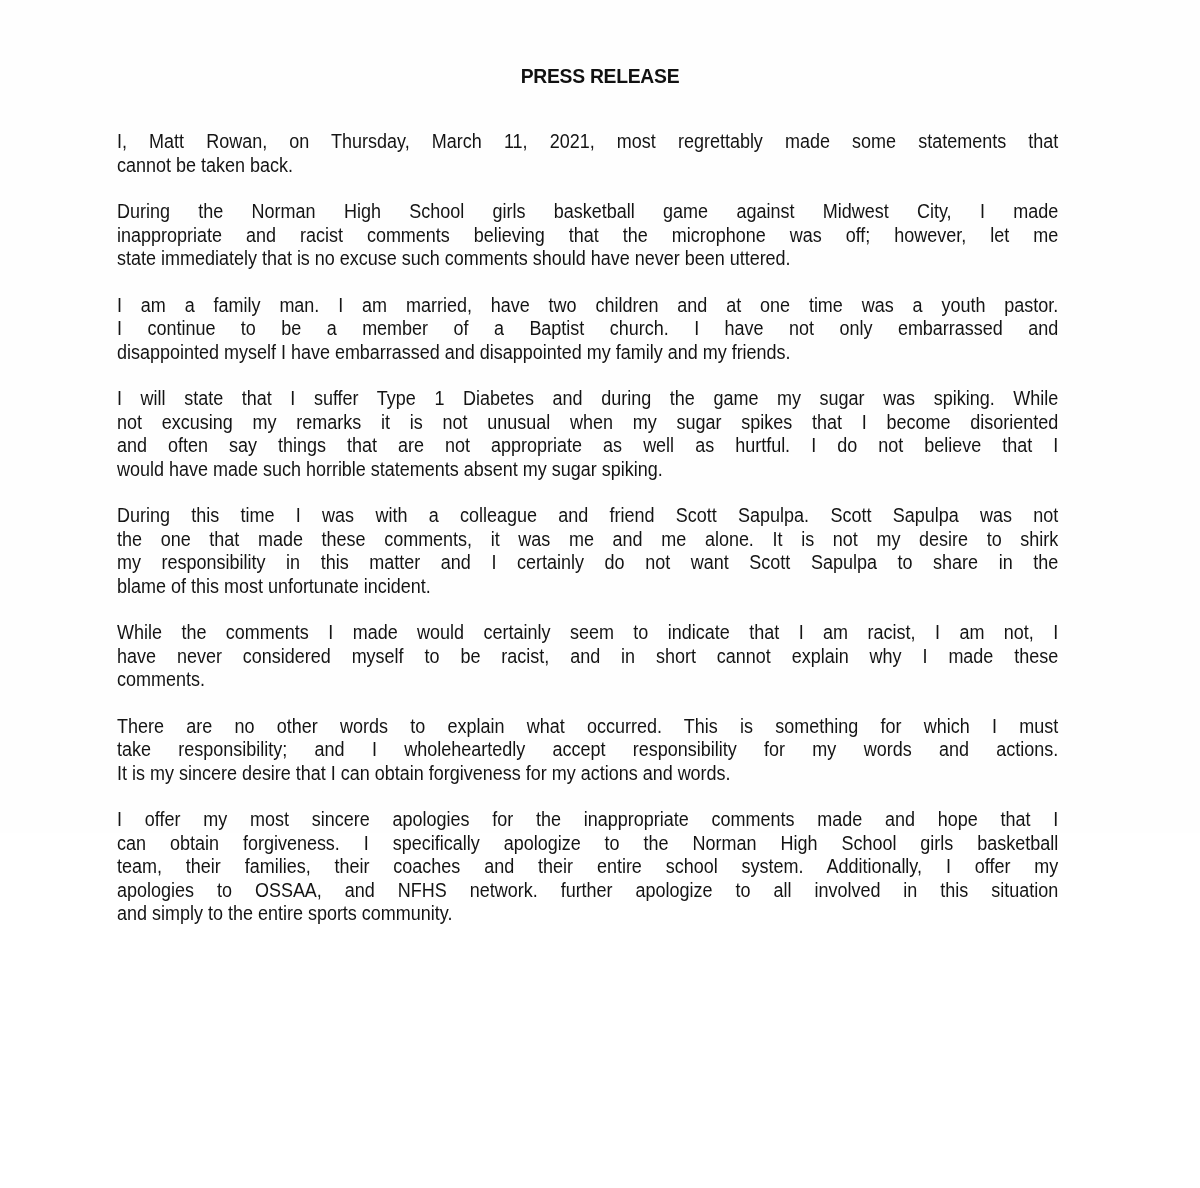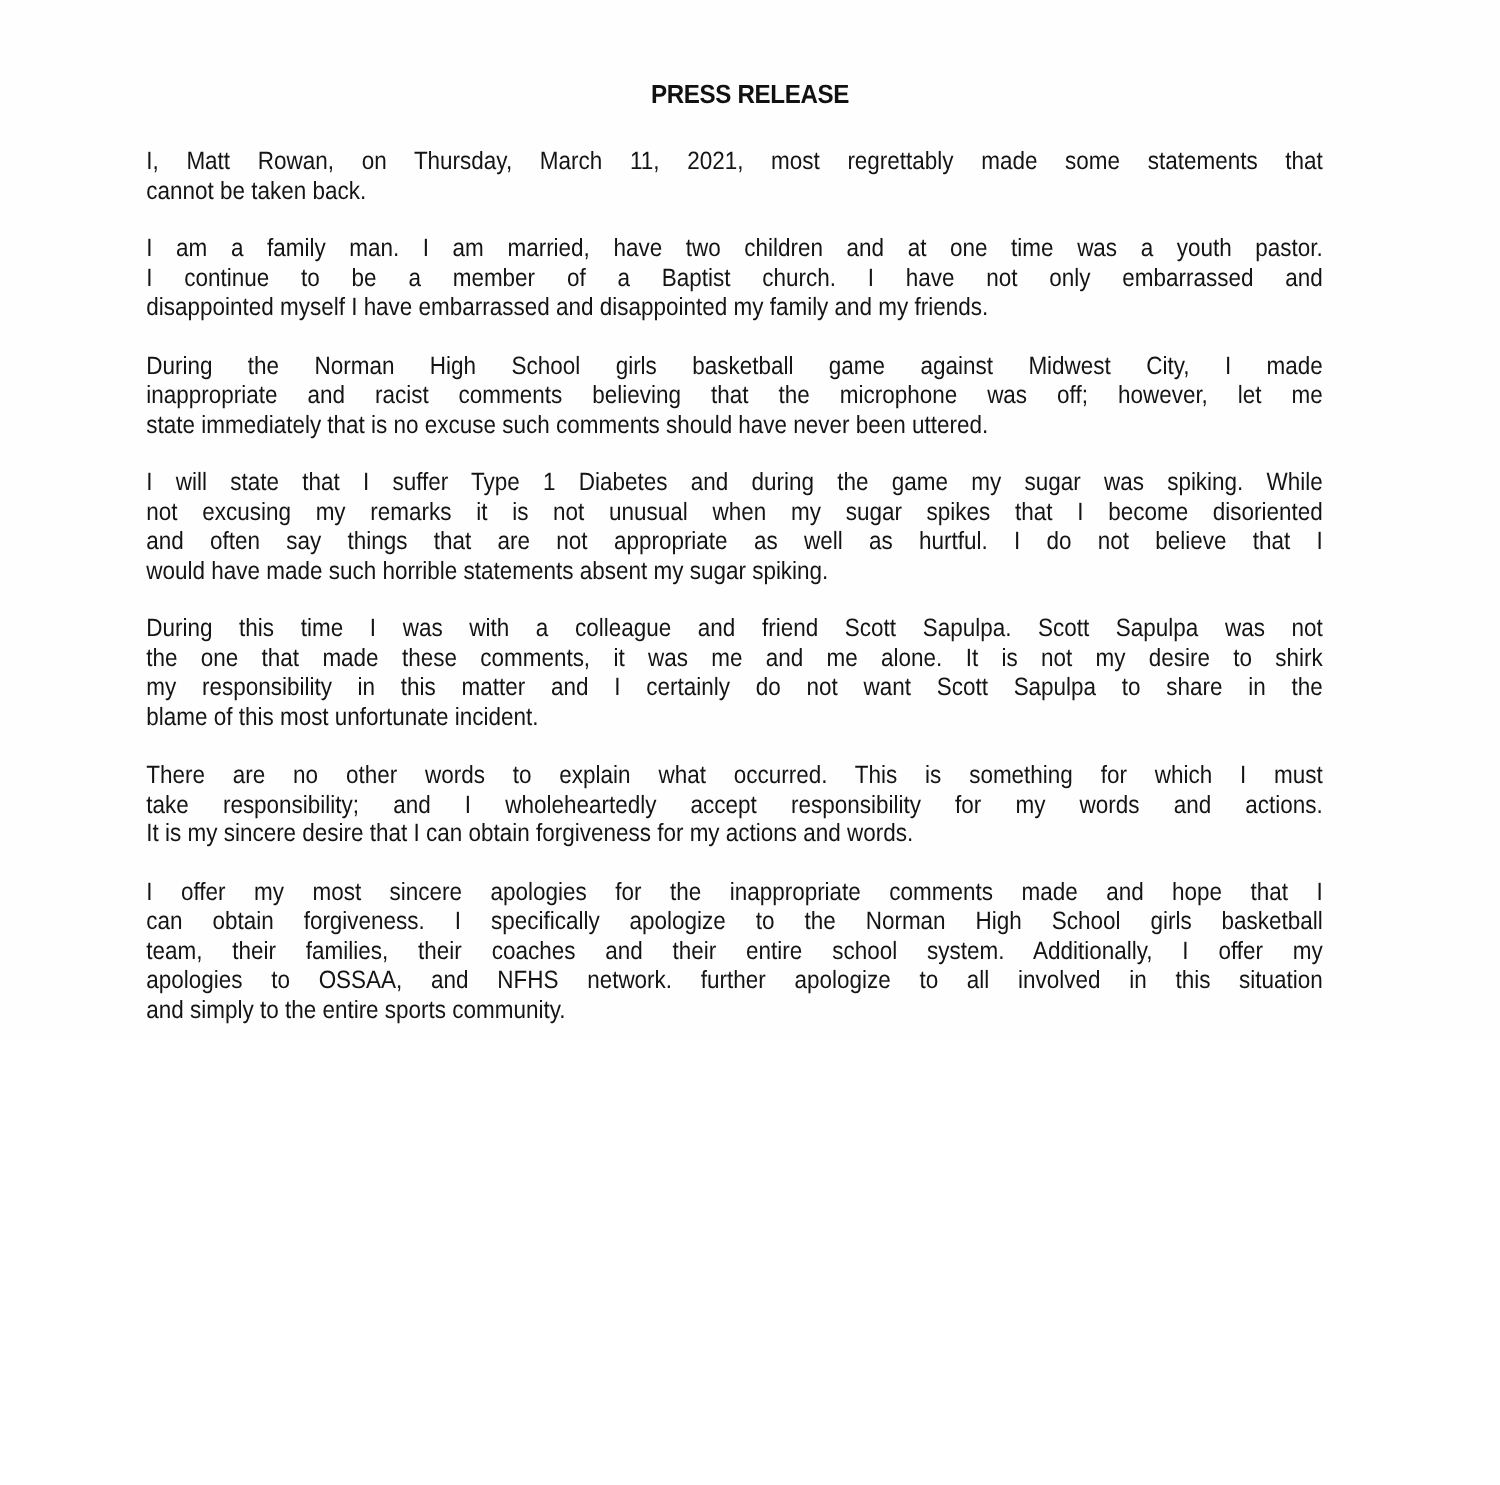--- a/index.html
+++ b/index.html
@@ -5,60 +5,65 @@
   html, body { margin: 0; padding: 0; background: #ffffff; }
   body { width: 1200px; height: 1188px; position: relative; overflow: hidden; }
   .page { position: absolute; left: 0; top: 0; width: 1200px; height: 833px; background: #fefefe; }
   .title {
     position: absolute; left: 0; width: 1200px; top: 64px;
     text-align: center; font-family: "Liberation Sans", sans-serif;
     font-weight: bold; font-size: 21px; color: #111; letter-spacing: -0.3px;
     transform: scaleX(0.92); transform-origin: center;
   }
   .body { position: absolute; left: 117px; top: 118px; width: 941px; }
-  .para { margin: 0 0 23px 0; }
+  .para { margin: 12px 0 23px 0; }
   .line {
     font-family: "Liberation Sans", sans-serif; font-size: 20px; color: #141414;
     height: 23.5px; line-height: 23.5px; white-space: nowrap;
     width: 1047px; transform: scaleX(0.899); transform-origin: left center;
     text-align: justify; text-align-last: justify;
   }
   .line.last { text-align-last: left; }
 </style>
 </head>
 <body>
 
 <div class="page">
   <div class="title">PRESS RELEASE</div>
   <div class="body" id="doc-body">
       <div class="para">
         <div class="line">I, Matt Rowan, on Thursday, March 11, 2021, most regrettably made some statements that</div>
         <div class="line last">cannot be taken back.</div>
       </div>
       <div class="para">
+        <div class="line">During the Norman High School girls basketball game against Midwest City, I made</div>
+        <div class="line">inappropriate and racist comments believing that the microphone was off; however, let me</div>
+        <div class="line last">state immediately that is no excuse such comments should have never been uttered.</div>
+      </div>
+      <div class="para">
         <div class="line">I am a family man.  I am married, have two children and at one time was a youth pastor.</div>
         <div class="line">I continue to be a member of a Baptist church.  I have not only embarrassed and</div>
         <div class="line last">disappointed myself I have embarrassed and disappointed my family and my friends.</div>
-      </div>
-      <div class="para">
-        <div class="line">During the Norman High School girls basketball game against Midwest City, I made</div>
-        <div class="line">inappropriate and racist comments believing that the microphone was off; however, let me</div>
-        <div class="line last">state immediately that is no excuse such comments should have never been uttered.</div>
       </div>
       <div class="para">
         <div class="line">I will state that I suffer Type 1 Diabetes and during the game my sugar was spiking. While</div>
         <div class="line">not excusing my remarks it is not unusual when my sugar spikes that I become disoriented</div>
         <div class="line">and often say things that are not appropriate as well as hurtful.  I do not believe that I</div>
         <div class="line last">would have made such horrible statements absent my sugar spiking.</div>
       </div>
       <div class="para">
         <div class="line">During this time I was with a colleague and friend Scott Sapulpa. Scott Sapulpa was not</div>
         <div class="line">the one that made these comments, it was me and me alone.  It is not my desire to shirk</div>
         <div class="line">my responsibility in this matter and I certainly do not want Scott Sapulpa to share in the</div>
         <div class="line last">blame of this most unfortunate incident.</div>
+      </div>
+      <div class="para">
+        <div class="line">While the comments I made would certainly seem to indicate that I am racist, I am not, I</div>
+        <div class="line">have never considered myself to be racist, and in short cannot explain why I made these</div>
+        <div class="line last">comments.</div>
       </div>
       <div class="para">
         <div class="line">There are no other words to explain what occurred.  This is something for which I must</div>
         <div class="line">take responsibility; and I wholeheartedly accept responsibility for my words and actions.</div>
         <div class="line last">It is my sincere desire that I can obtain forgiveness for my actions and words.</div>
       </div>
       <div class="para">
         <div class="line">I offer my most sincere apologies for the inappropriate comments made and hope that I</div>
         <div class="line">can obtain forgiveness.  I specifically apologize to the Norman High School girls basketball</div>
         <div class="line">team, their families, their coaches and their entire school system.  Additionally, I offer my</div>

